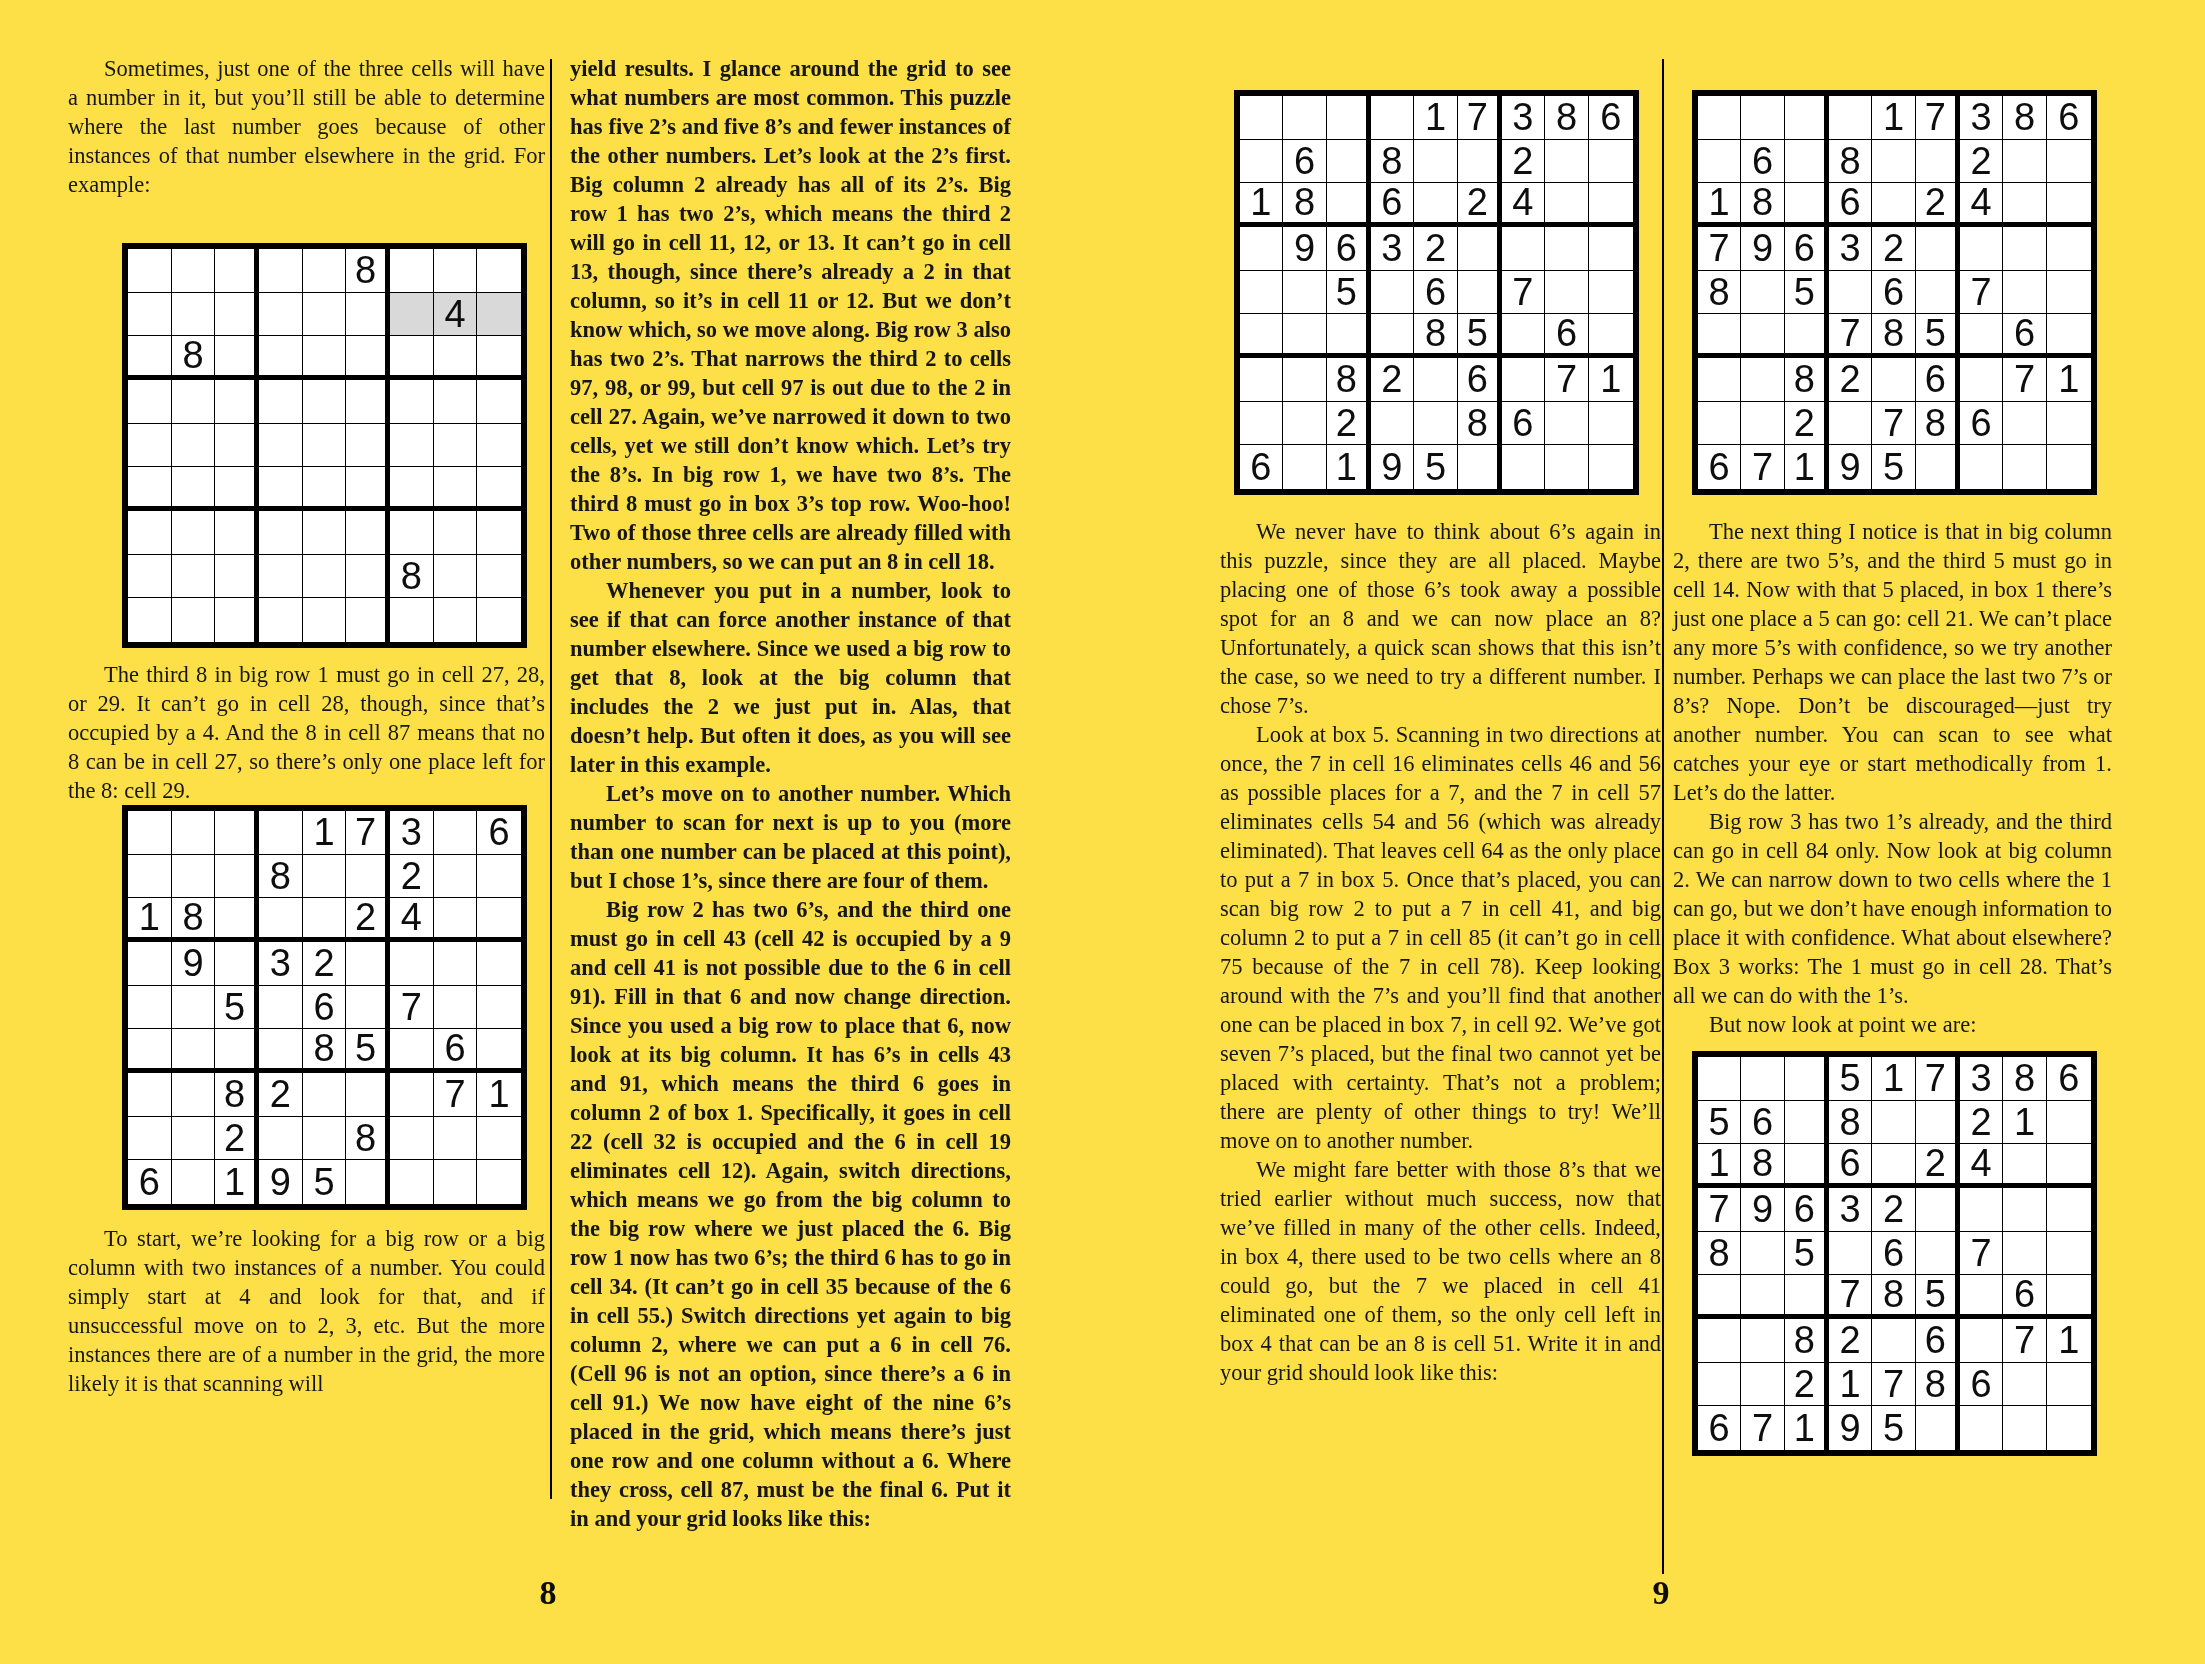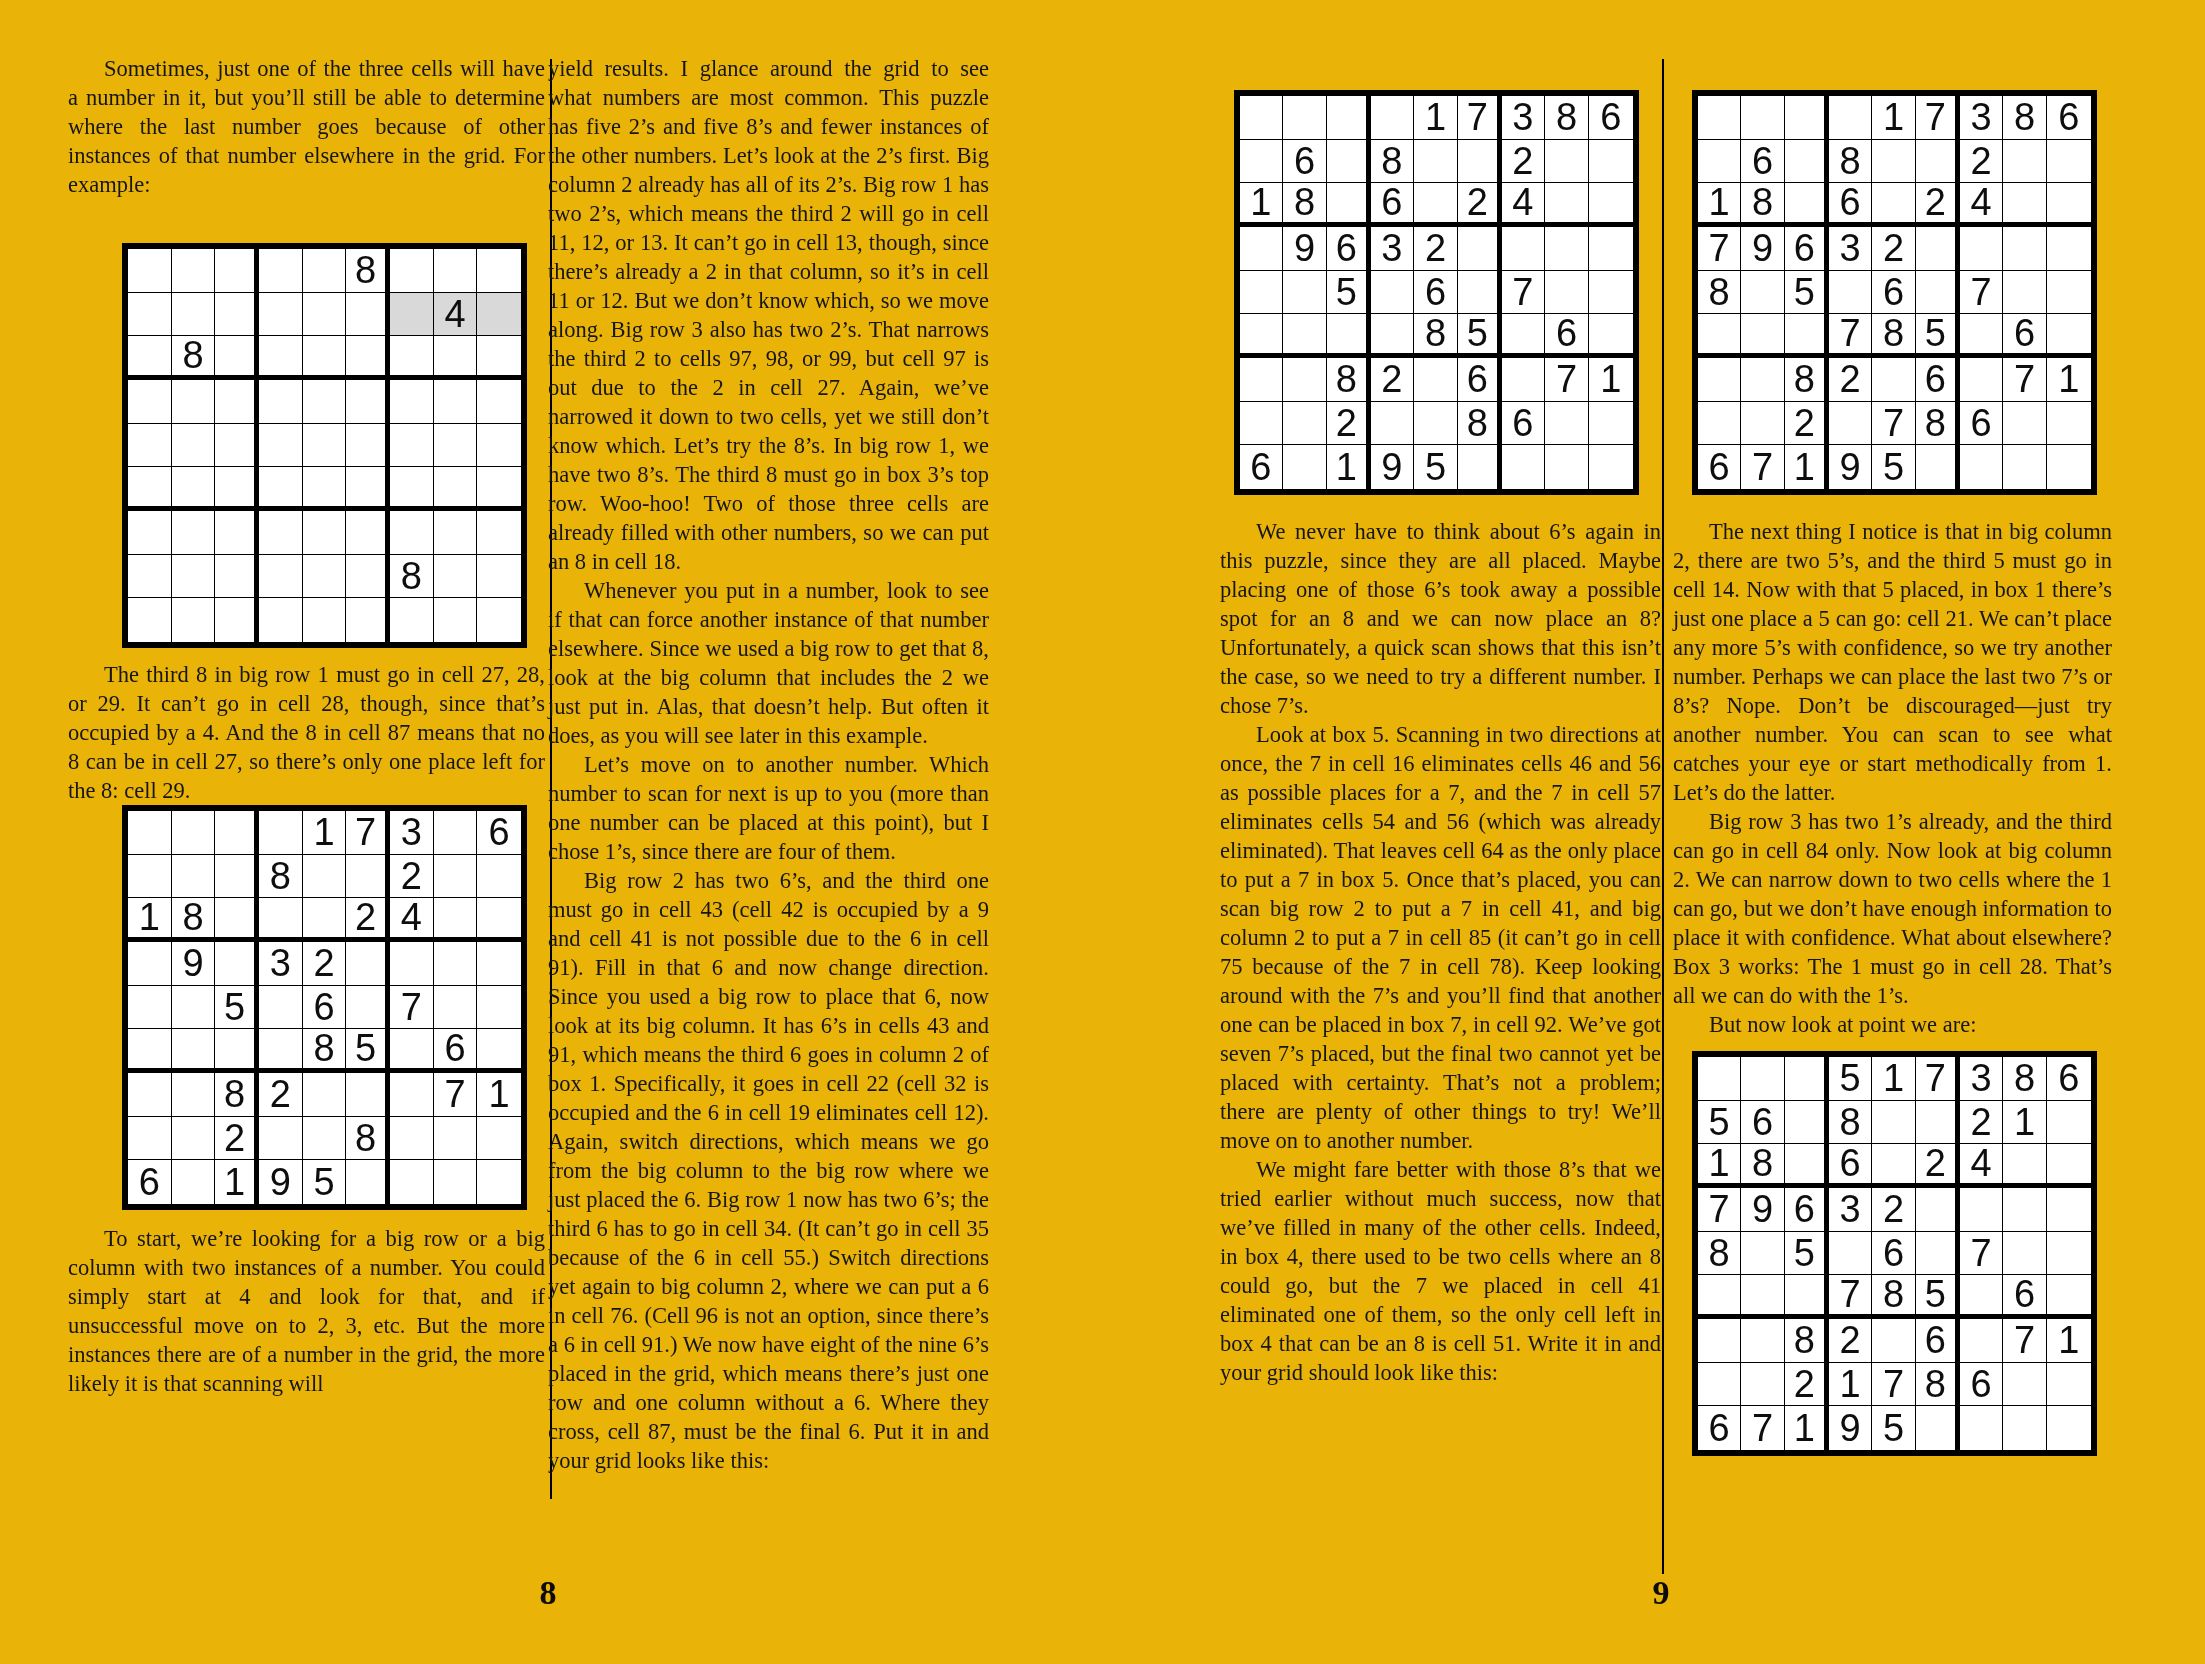--- a/index.html
+++ b/index.html
@@ -1,19 +1,19 @@
 <!DOCTYPE html>
 <html style="font-size:13.6px"><head>
 <meta charset="utf-8">
 <style>
   html,body{margin:0;padding:0;background:#e8e8e8;}
   .spread{
     position:relative;
     width:2205px;height:1665px;
-    background:#eab308;
+    background:#fde047;
     font-family:"Liberation Serif", serif;
     color:#161616;
     overflow:hidden;
   }
   .col{
     position:absolute;
     top:54px;
   }
   .col p{
     margin:0;
@@ -62,21 +62,21 @@
     position:absolute;
     top:1574px;
     transform:translateX(-50%);
     font-size:34px;
     font-weight:700;
     color:#0c0c0c;
   }
   .pagenum.p8{ left:548px; }
   .pagenum.p9{ left:1661px; }
   .col.c1{ left:68px;  width:477px; }
-  .col.c2{ left:548px; width:441px; }
+  .col.c2{ left:570px; width:441px;font-weight:bold; }
   .col.c3{ left:1220px; width:441px; }
   .col.c4{ left:1673px; width:439px; }
 </style>
 </head>
 <body>
 
 <div class="spread">
 
   <div class="col c1">
     <p class="indent">Sometimes, just one of the three cells will have a number in it, but you’ll still be able to determine where the last number goes because of other instances of that number elsewhere in the grid. For example:</p>

